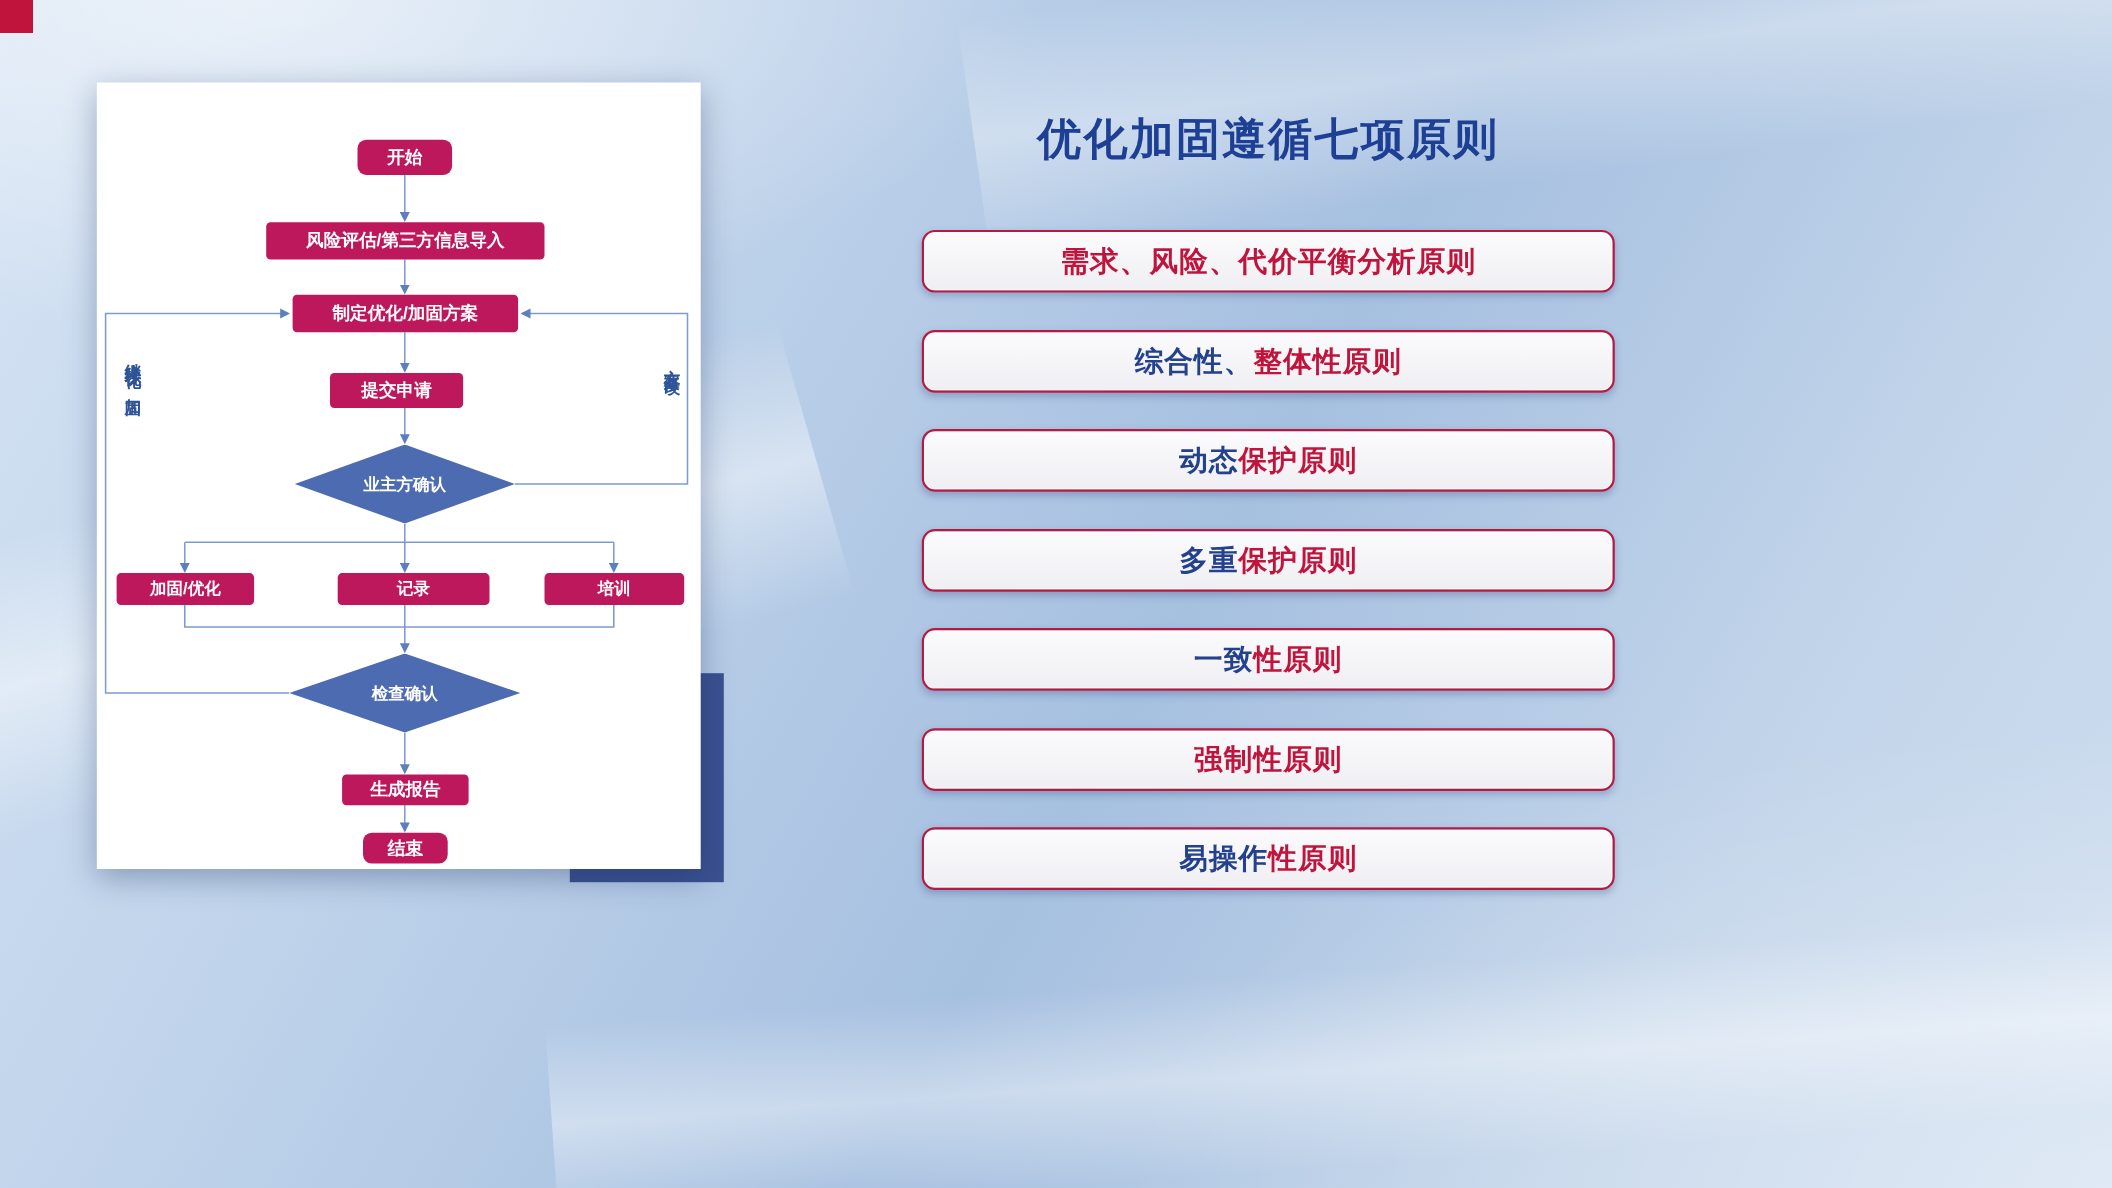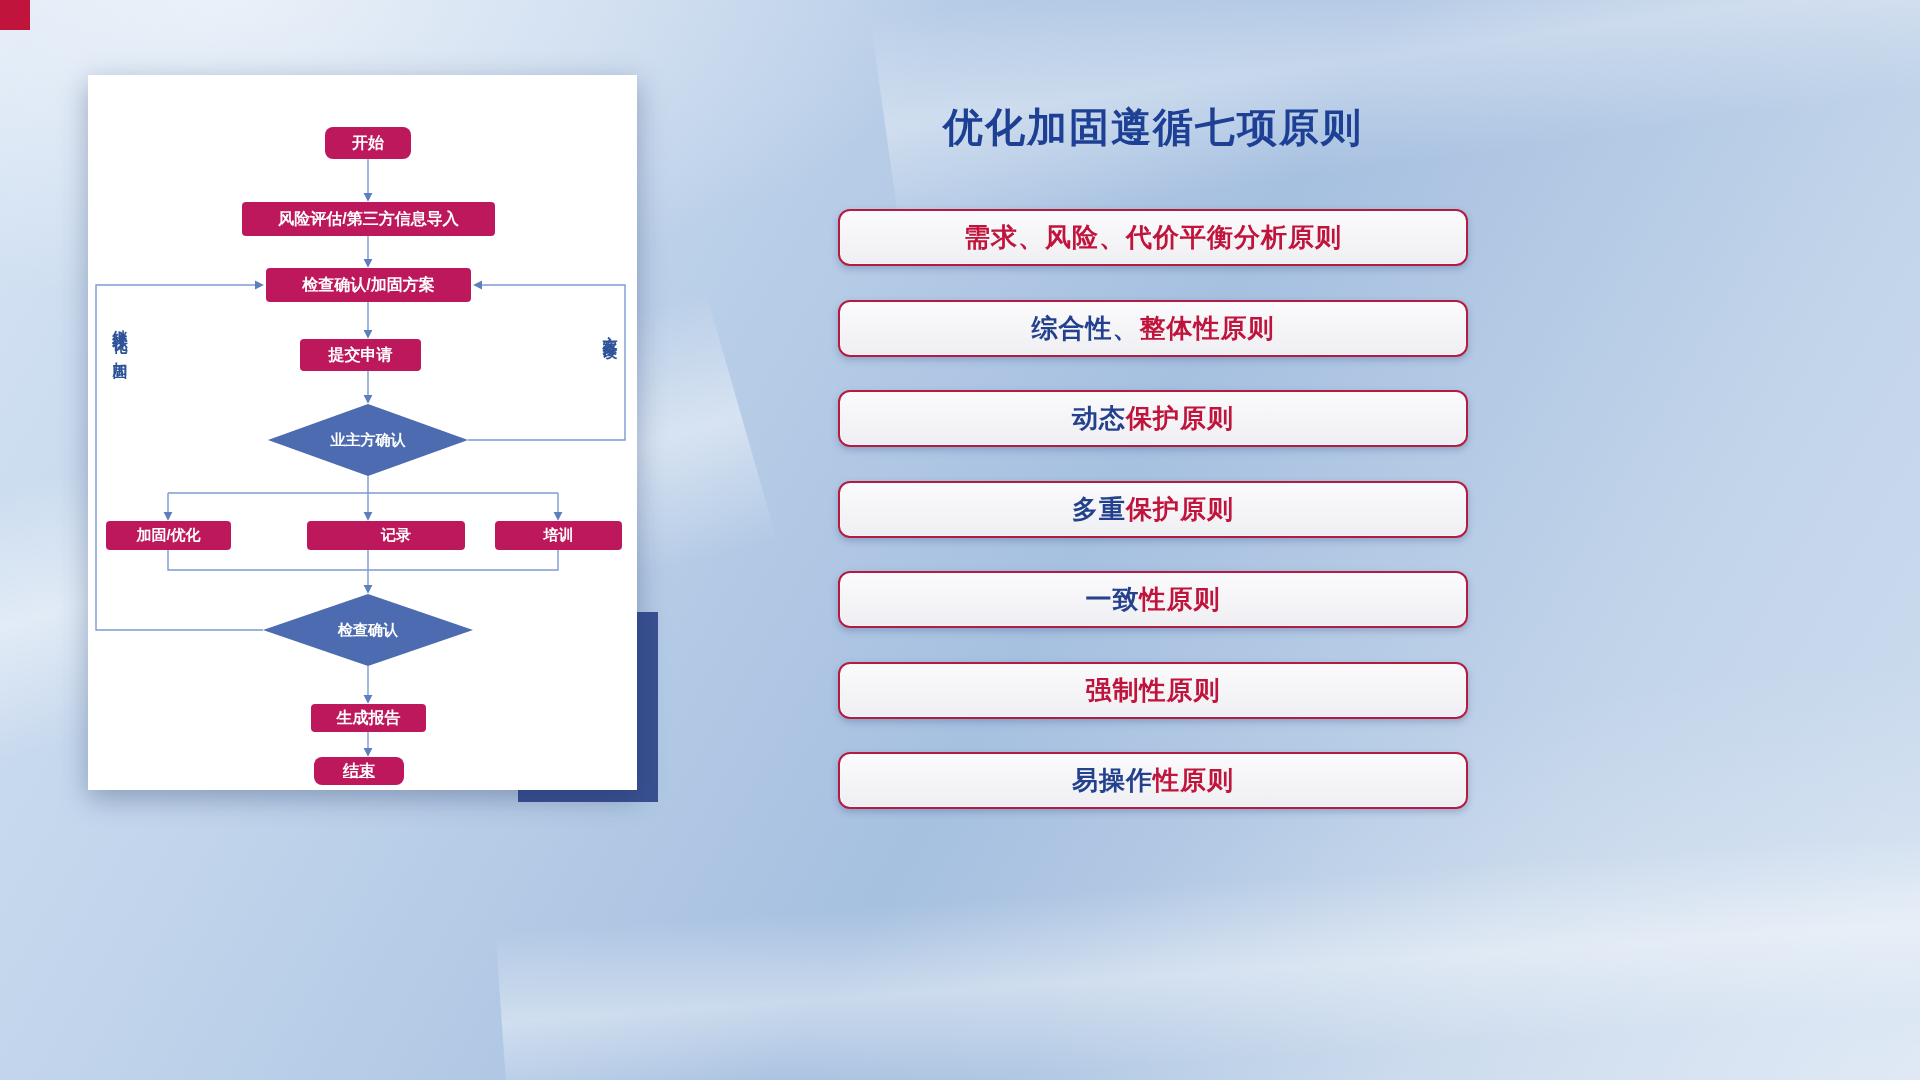--- a/index.html
+++ b/index.html
@@ -85,37 +85,37 @@
       <path d="M280,657 V680" marker-end="url(#arr)"></path>
       <path d="M380,365 H537 V210 H387" marker-end="url(#arr)"></path>
       <path d="M175,555 H8 V210 H174" marker-end="url(#arr)"></path>
     </g>
   </svg>
 
   <div class="node pillnode" style="left:237px;top:52px;width:86px;height:32px;">开始</div>
 
   <div class="node rect" style="left:154px;top:127px;width:253px;height:34px;">风险评估/第三方信息导入</div>
 
-  <div class="node rect" style="left:178px;top:193px;width:205px;height:34px;">检查确认/加固方案</div>
+  <div class="node rect" style="left:178px;top:193px;width:205px;height:34px;">制定优化/加固方案</div>
 
   <div class="node rect" style="left:212px;top:264px;width:121px;height:32px;">提交申请</div>
 
   <div class="diamond" style="left:180px;top:329px;width:200px;height:72px;">业主方确认</div>
 
   <div class="node rect small" style="left:18px;top:446px;width:125px;height:29px;">加固/优化</div>
 
-  <div class="node rect small" style="left:219px;top:446px;width:138px;height:29px;padding-left:20px;">记录</div>
+  <div class="node rect small" style="left:219px;top:446px;width:138px;height:29px;">记录</div>
 
   <div class="node rect small" style="left:407px;top:446px;width:127px;height:29px;">培训</div>
 
   <div class="diamond" style="left:175px;top:519px;width:210px;height:72px;">检查确认</div>
 
   <div class="node rect" style="left:223px;top:629px;width:115px;height:28px;">生成报告</div>
 
-  <div class="node pillnode" style="left:226px;top:682px;width:90px;height:28px;text-decoration:underline;">结束</div>
+  <div class="node pillnode" style="left:242px;top:682px;width:77px;height:28px;text-decoration:underline;">结束</div>
 
   <div class="vlabel" style="left:22px;top:243px;">继续优化/加固</div>
 
   <div class="vlabel" style="left:512px;top:248px;">方案修改</div>
 </div>
 
 <div class="panel">
   <h1 class="panel-title" style="color: rgb(29, 63, 148); margin-top: 11px;">优化加固遵循七项原则</h1>
 
   <div class="pill">

